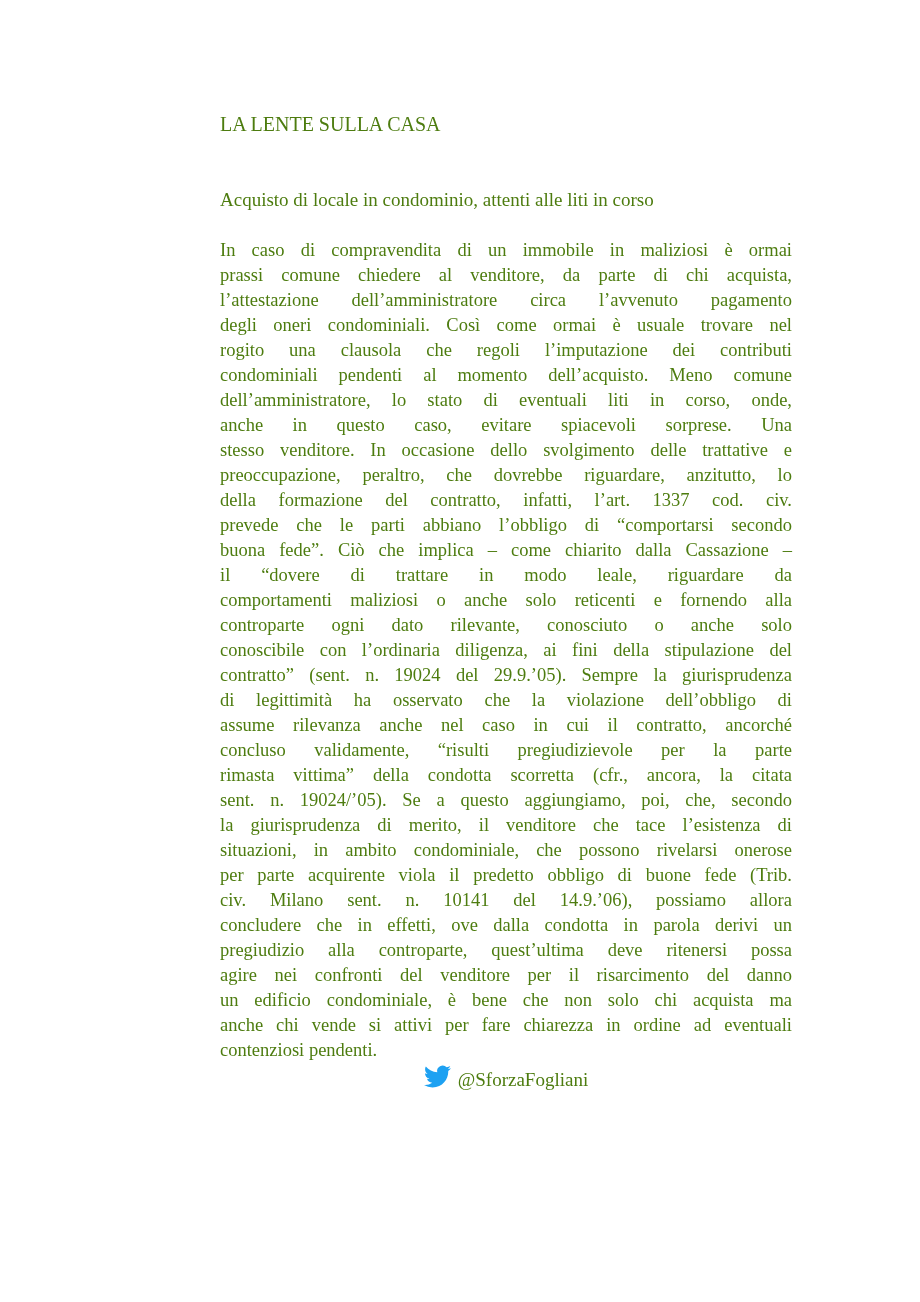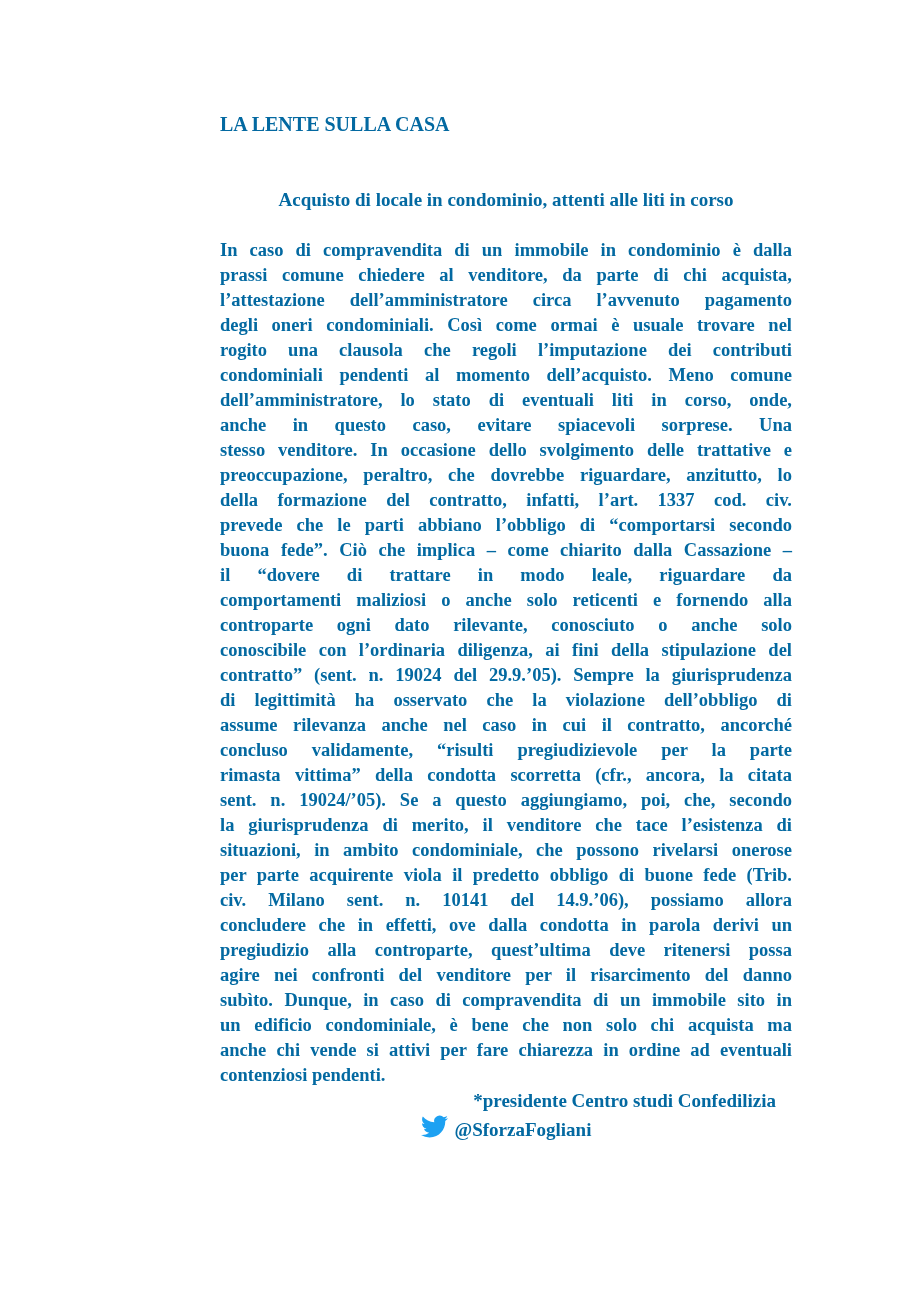--- a/index.html
+++ b/index.html
@@ -7,42 +7,41 @@
     padding: 0;
     background: #ffffff;
   }
   .page {
     position: relative;
     width: 920px;
     height: 1302px;
     background: #ffffff;
     overflow: hidden;
     font-family: "Liberation Serif", "DejaVu Serif", serif;
-    color: #0369a1;
-    font-weight: bold;
+    color: #4d7c0f;
   }
   .content {
     position: absolute;
     left: 220px;
     top: 0;
     width: 572px;
   }
   .header {
     margin-top: 111px;
     font-size: 20px;
     line-height: 26px;
   }
   .title, .author {
     white-space: nowrap;
   }
   .subtitle {
     margin-top: 50px;
     font-size: 19px;
     line-height: 25px;
-    text-align: center;
+    text-align: left;
     white-space: nowrap;
   }
   .body {
     margin-top: 26px;
     font-size: 18.5px;
     line-height: 25px;
   }
   .body-line {
     text-align: justify;
     text-align-last: justify;
@@ -75,21 +74,21 @@
 <div class="page">
   <div class="content">
 
     <div class="header">
       <div class="title">LA LENTE SULLA CASA</div>
     </div>
 
     <div class="subtitle">Acquisto di locale in condominio, attenti alle liti in corso</div>
 
     <div class="body">
-        <div class="body-line">In caso di compravendita di un immobile in condominio è dalla</div>
+        <div class="body-line">In caso di compravendita di un immobile in maliziosi è ormai</div>
         <div class="body-line">prassi comune chiedere al venditore, da parte di chi acquista,</div>
         <div class="body-line">l’attestazione dell’amministratore circa l’avvenuto pagamento</div>
         <div class="body-line">degli oneri condominiali. Così come ormai è usuale trovare nel</div>
         <div class="body-line">rogito una clausola che regoli l’imputazione dei contributi</div>
         <div class="body-line">condominiali pendenti al momento dell’acquisto. Meno comune</div>
         <div class="body-line">dell’amministratore, lo stato di eventuali liti in corso, onde,</div>
         <div class="body-line">anche in questo caso, evitare spiacevoli sorprese. Una</div>
         <div class="body-line">stesso venditore. In occasione dello svolgimento delle trattative e</div>
         <div class="body-line">preoccupazione, peraltro, che dovrebbe riguardare, anzitutto, lo</div>
         <div class="body-line">della formazione del contratto, infatti, l’art. 1337 cod. civ.</div>
@@ -105,27 +104,25 @@
         <div class="body-line">concluso validamente, “risulti pregiudizievole per la parte</div>
         <div class="body-line">rimasta vittima” della condotta scorretta (cfr., ancora, la citata</div>
         <div class="body-line">sent. n. 19024/’05). Se a questo aggiungiamo, poi, che, secondo</div>
         <div class="body-line">la giurisprudenza di merito, il venditore che tace l’esistenza di</div>
         <div class="body-line">situazioni, in ambito condominiale, che possono rivelarsi onerose</div>
         <div class="body-line">per parte acquirente viola il predetto obbligo di buone fede (Trib.</div>
         <div class="body-line">civ. Milano sent. n. 10141 del 14.9.’06), possiamo allora</div>
         <div class="body-line">concludere che in effetti, ove dalla condotta in parola derivi un</div>
         <div class="body-line">pregiudizio alla controparte, quest’ultima deve ritenersi possa</div>
         <div class="body-line">agire nei confronti del venditore per il risarcimento del danno</div>
-        <div class="body-line">subìto. Dunque, in caso di compravendita di un immobile sito in</div>
         <div class="body-line">un edificio condominiale, è bene che non solo chi acquista ma</div>
         <div class="body-line">anche chi vende si attivi per fare chiarezza in ordine ad eventuali</div>
         <div class="body-line">contenziosi pendenti.</div>
       </div>
 
-    <div class="signature">*presidente Centro studi Confedilizia</div>
 
     <div class="twitter-line">
       <span class="bird">
         <svg width="27" height="27" viewBox="0 0 24 24" fill="#1da1f2">
           <path d="M23.953 4.57a10 10 0 01-2.825.775 4.958 4.958 0 002.163-2.723c-.951.555-2.005.959-3.127 1.184a4.92 4.92 0 00-8.384 4.482C7.69 8.095 4.067 6.13 1.64 3.162a4.822 4.822 0 00-.666 2.475c0 1.71.87 3.213 2.188 4.096a4.904 4.904 0 01-2.228-.616v.06a4.923 4.923 0 003.946 4.827 4.996 4.996 0 01-2.212.085 4.936 4.936 0 004.604 3.417 9.867 9.867 0 01-6.102 2.105c-.39 0-.779-.023-1.17-.067a13.995 13.995 0 007.557 2.209c9.053 0 13.998-7.496 13.998-13.985 0-.21 0-.42-.015-.63A9.935 9.935 0 0024 4.59z"></path>
         </svg>
       </span><span>@SforzaFogliani</span>
     </div>
 
   </div>

